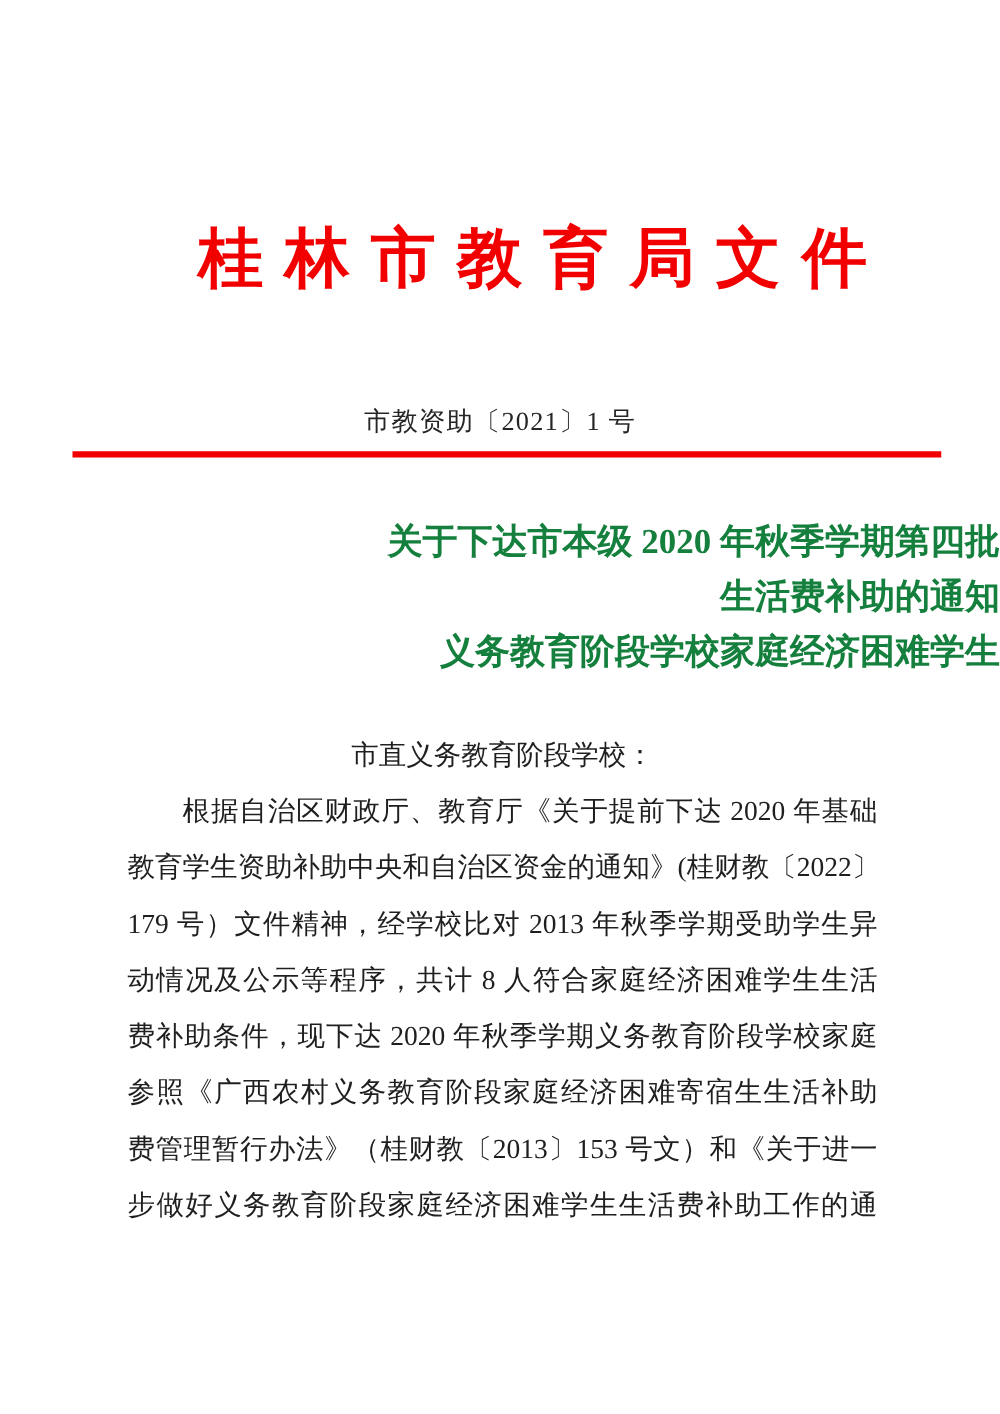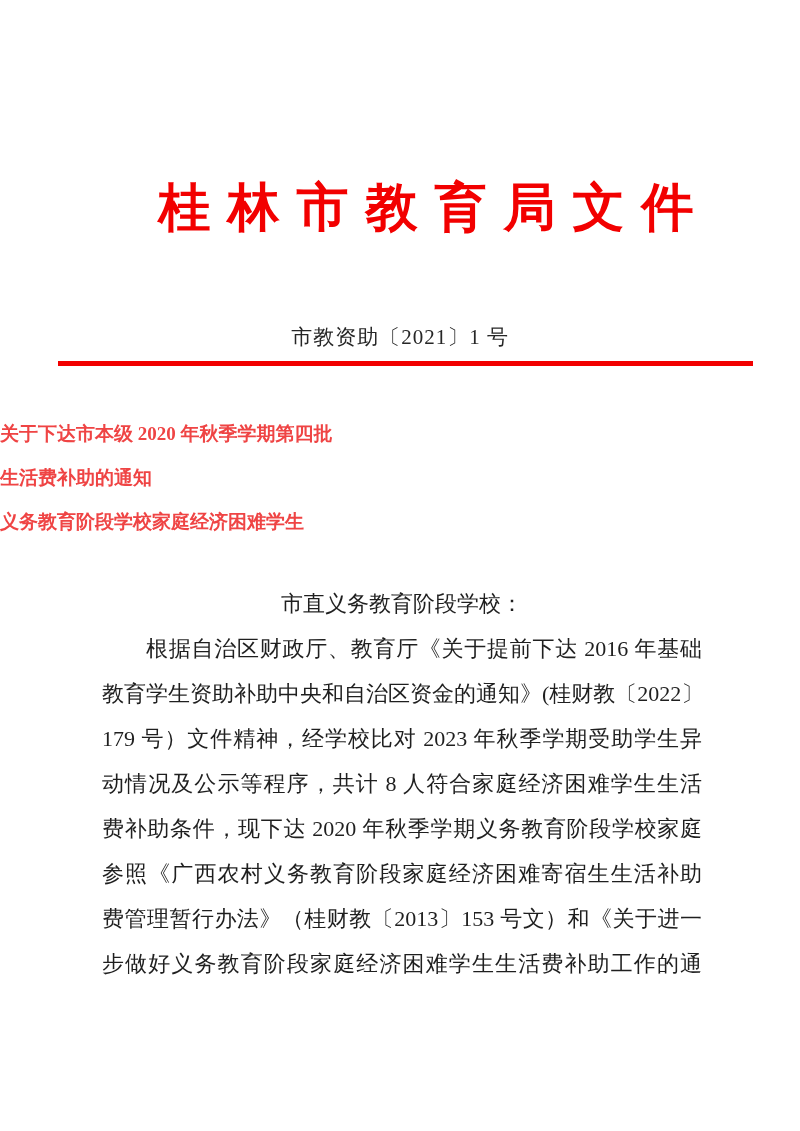--- a/index.html
+++ b/index.html
@@ -51,25 +51,25 @@
     width: 695px;
     height: 5px;
   }
 
   
   .doc-title {
     position: absolute;
     top: 412px;
     left: 0;
     width: 100%;
-    text-align: left;
-    font-size: 19px;
+    text-align: right;
+    font-size: 28px;
     font-weight: bold;
     line-height: 44px;
-    color: #ef4444;
+    color: #15803d;
   }
 
   
   .body-block {
     position: absolute;
     top: 581px;
     left: 102px;
     width: 600px;
     font-size: 22px;
     line-height: 45px;
@@ -100,23 +100,23 @@
   <div class="red-rule" style="background-color: rgb(242, 0, 0);"></div>
 
   <div class="doc-title">
     <div>关于下达市本级 2020 年秋季学期第四批</div>
     <div>生活费补助的通知</div>
     <div>义务教育阶段学校家庭经济困难学生</div>
   </div>
 
   <div class="body-block">
     <div class="salutation">市直义务教育阶段学校：</div>
-    <div class="p-line p-first">根据自治区财政厅、教育厅《关于提前下达 2016 年基础</div>
+    <div class="p-line p-first">根据自治区财政厅、教育厅《关于提前下达 2020 年基础</div>
     <div class="p-line">教育学生资助补助中央和自治区资金的通知》(桂财教〔2022〕</div>
-    <div class="p-line">179 号）文件精神，经学校比对 2023 年秋季学期受助学生异</div>
+    <div class="p-line">179 号）文件精神，经学校比对 2013 年秋季学期受助学生异</div>
     <div class="p-line">动情况及公示等程序，共计 8 人符合家庭经济困难学生生活</div>
     <div class="p-line">费补助条件，现下达 2020 年秋季学期义务教育阶段学校家庭</div>
     <div class="p-line">参照《广西农村义务教育阶段家庭经济困难寄宿生生活补助</div>
     <div class="p-line">费管理暂行办法》（桂财教〔2013〕153 号文）和《关于进一</div>
     <div class="p-line">步做好义务教育阶段家庭经济困难学生生活费补助工作的通</div>
   </div>
 
 </div>
 
 </body></html>

